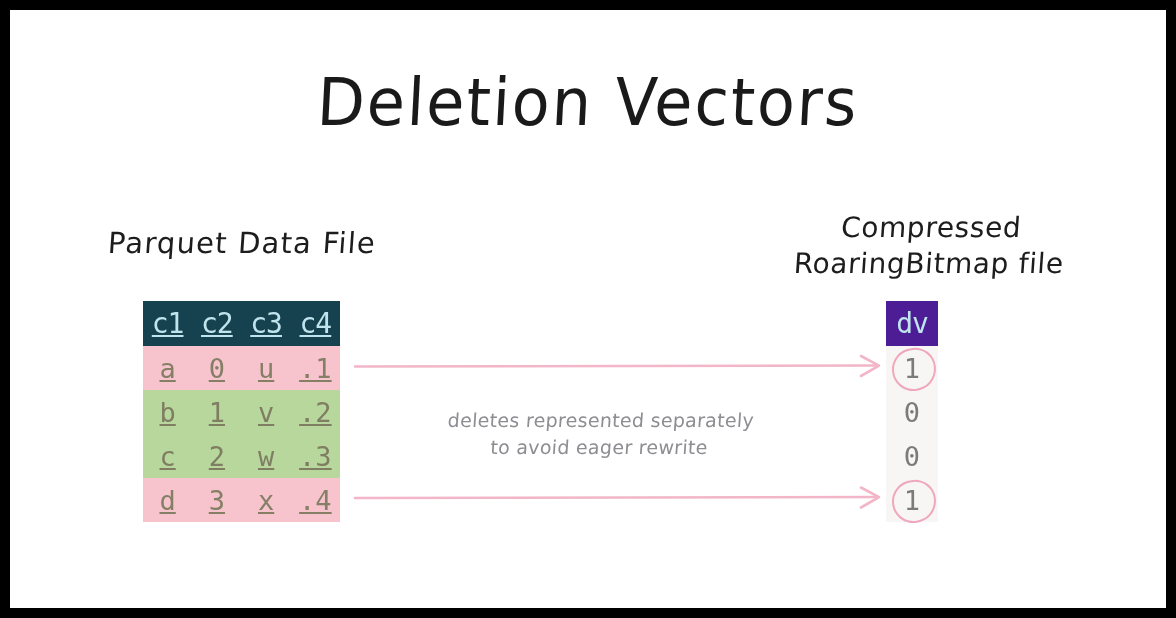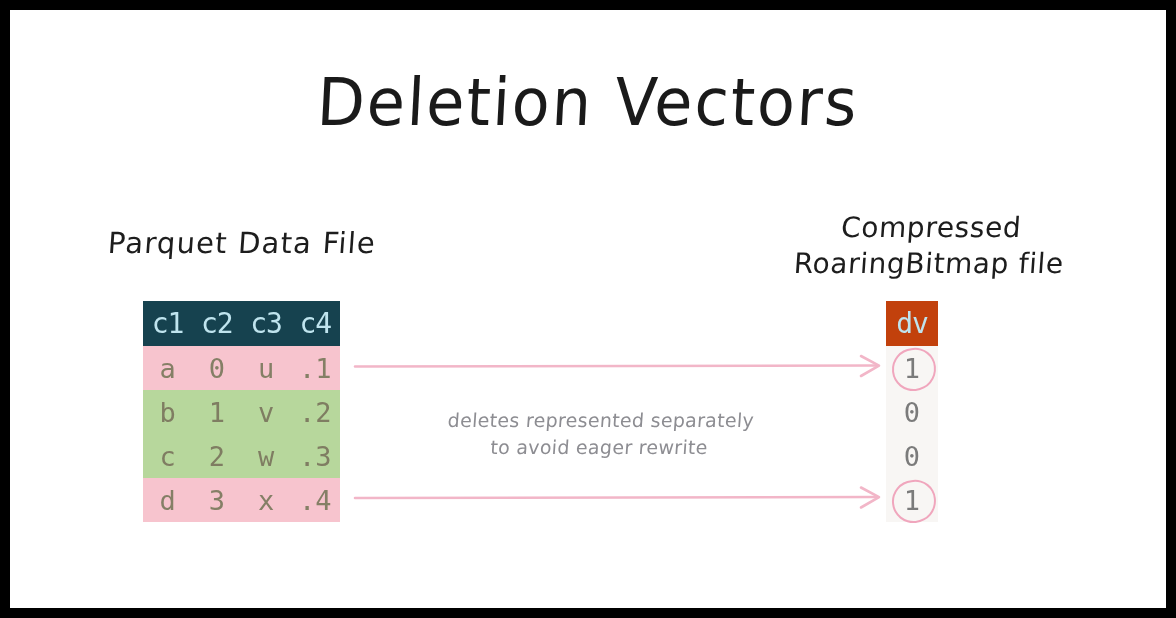--- a/index.html
+++ b/index.html
@@ -93,20 +93,21 @@
   }
   #parquet-table td, #parquet-table th {
     padding: 0;
     margin: 0;
     height: 44px;
     text-align: center;
     font-family: "DejaVu Sans Mono", monospace;
     font-size: 27px;
     font-weight: 400;
     vertical-align: middle;
+    text-decoration: underline;
   }
   #parquet-table thead th {
     background: #16424f;
     color: #bfe4ee;
     height: 45px;
     font-size: 28px;
     letter-spacing: -1px;
   }
   .row-pink td { background: #f7c4ce; color: #857f66; }
   .row-green td { background: #b7d79c; color: #7f7d62; }
@@ -125,21 +126,21 @@
     margin: 0;
     height: 44px;
     text-align: center;
     font-family: "DejaVu Sans Mono", monospace;
     font-size: 27px;
     font-weight: 400;
     vertical-align: middle;
     position: relative;
   }
   #dv-table thead th {
-    background: #c2410c;
+    background: #4c1d95;
     color: #bfe4ee;
     height: 45px;
     font-size: 28px;
     letter-spacing: -1px;
   }
   #dv-table tbody td {
     background: #f8f6f4;
     color: #7b7b7b;
   }
   .dv-val { position: relative; display: inline-block; z-index: 2; }

